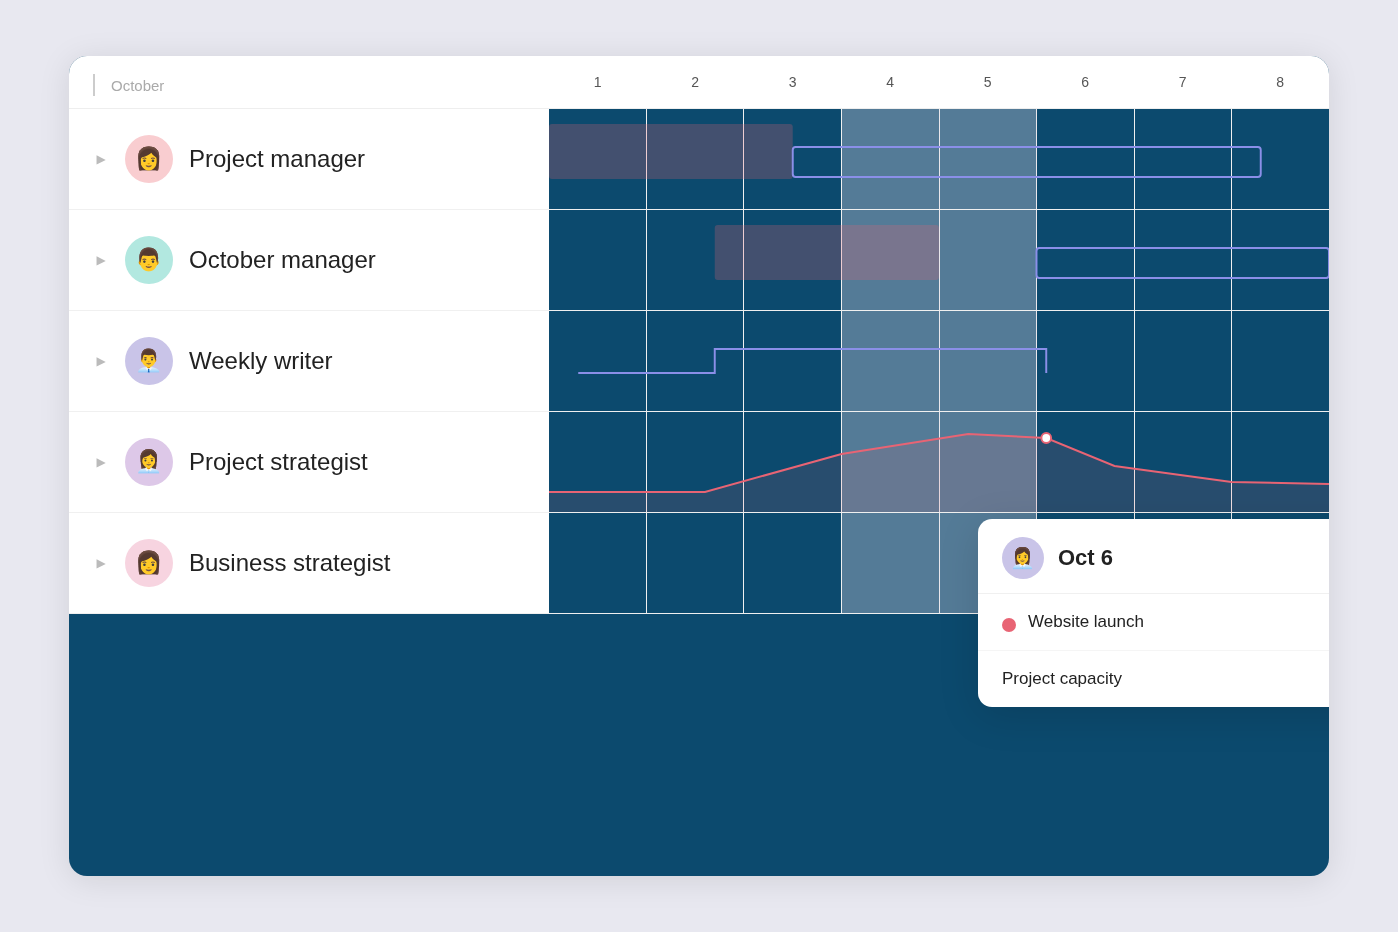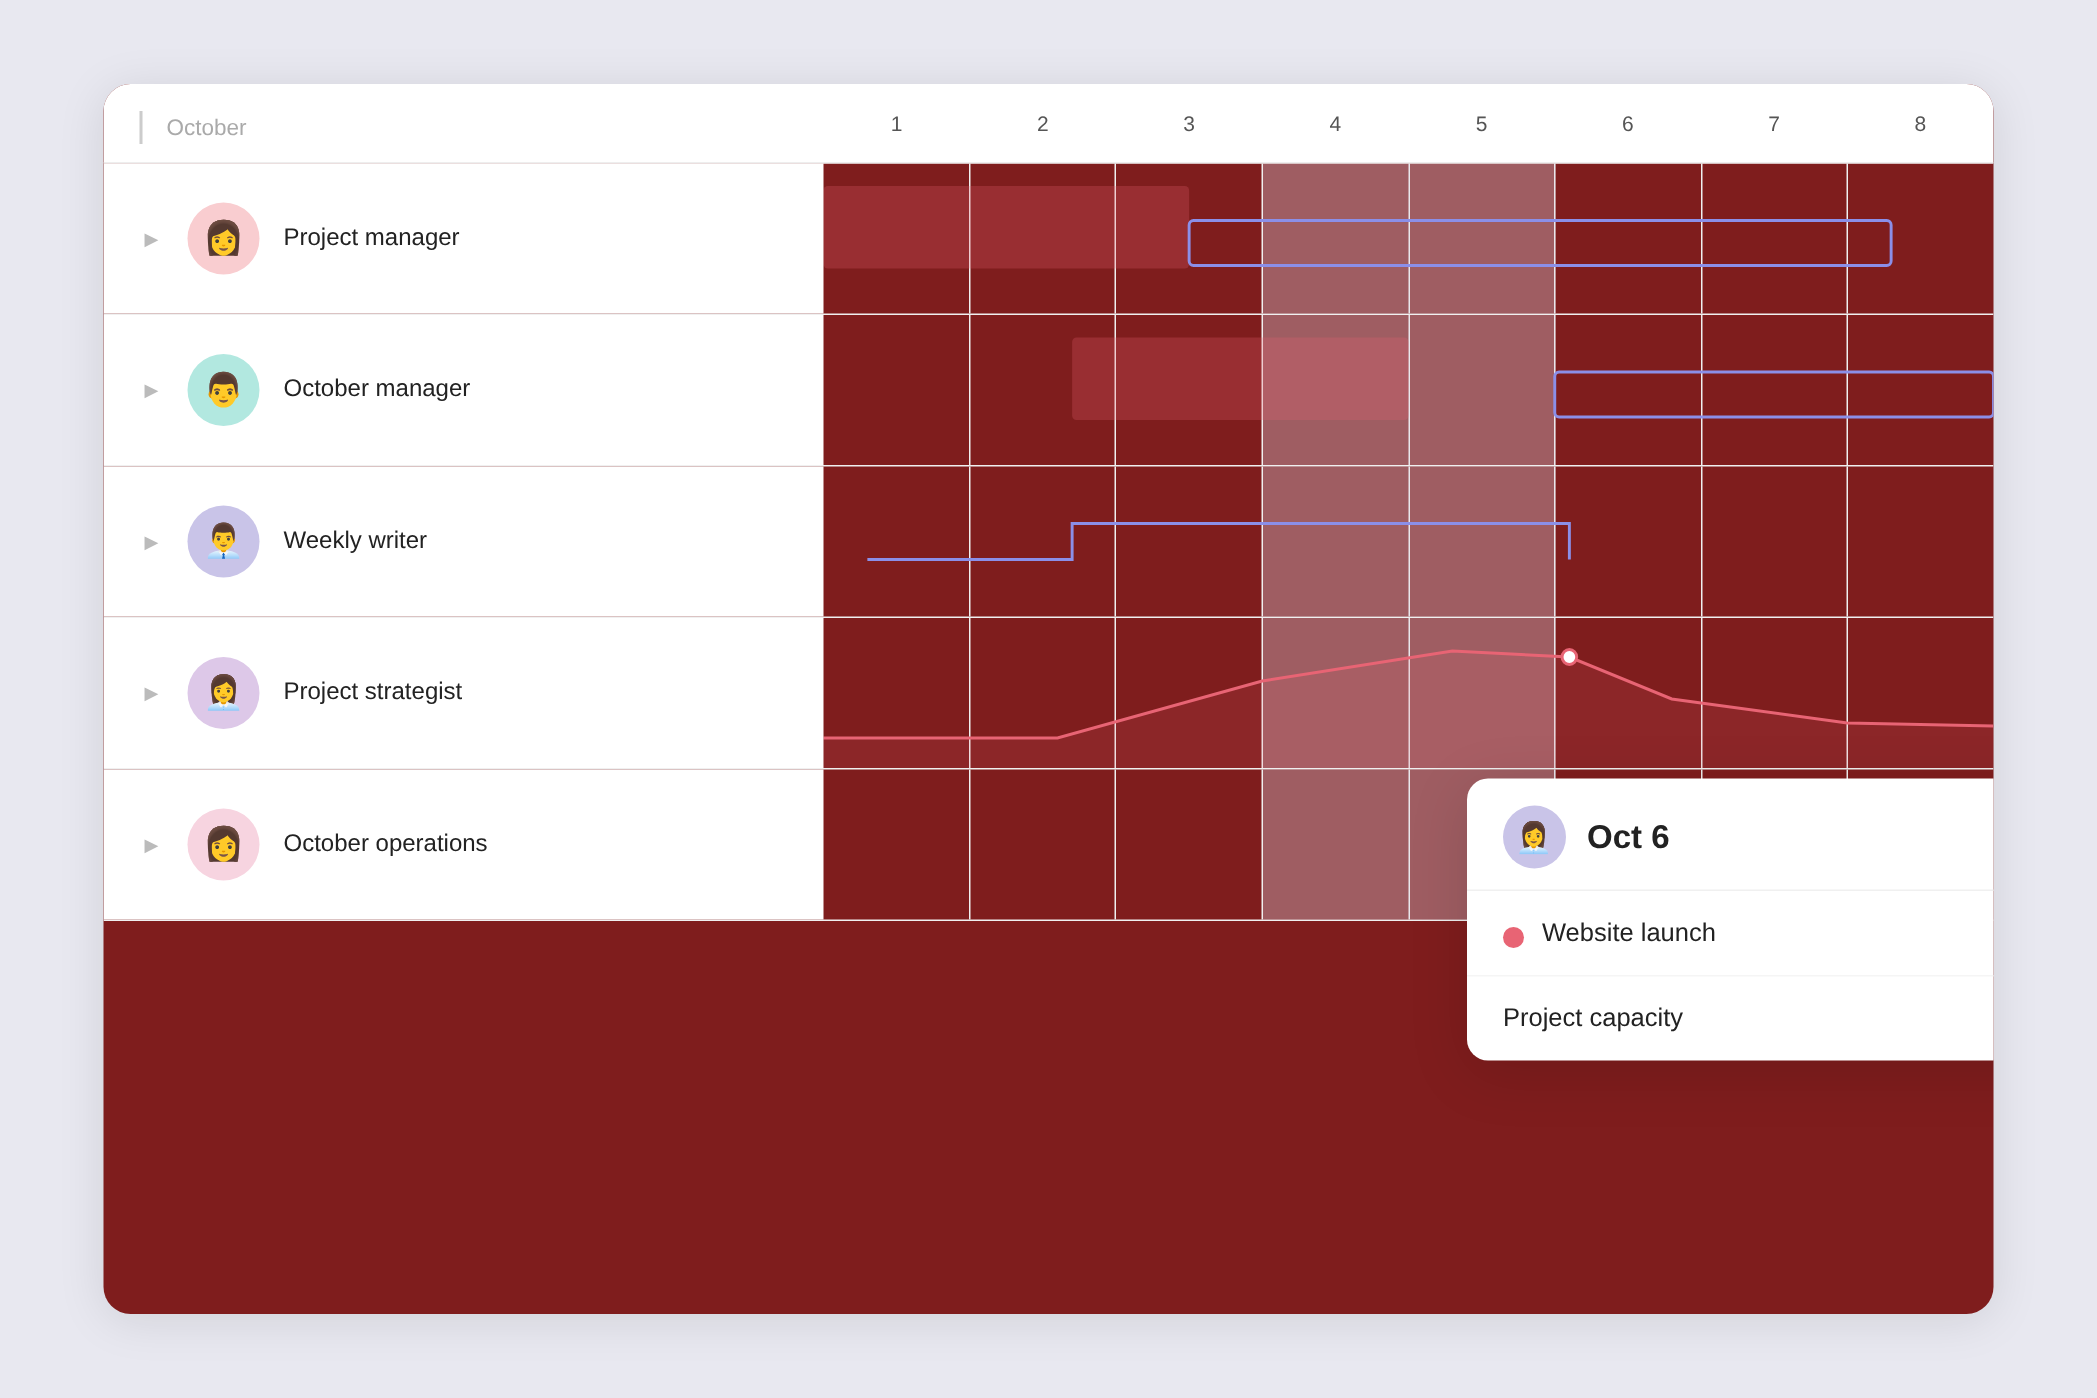--- a/index.html
+++ b/index.html
@@ -5,21 +5,21 @@
     * { box-sizing: border-box; margin: 0; padding: 0; }
     body {
       background: #e8e8f0;
       display: flex;
       align-items: center;
       justify-content: center;
       min-height: 100vh;
       font-family: -apple-system, BlinkMacSystemFont, 'Segoe UI', sans-serif;
     }
     .card {
-      background: #7f1d1d;
+      background: #0c4a6e;
       border-radius: 18px;
       width: 1260px;
       min-height: 820px;
       box-shadow: 0 4px 32px rgba(0,0,0,0.10);
       overflow: hidden;
       position: relative;
       display: flex;
       flex-direction: column;
     }
     
@@ -107,21 +107,21 @@
       align-items: center;
       justify-content: center;
       font-size: 22px;
     }
     .avatar.pink { background: #f9cdd0; }
     .avatar.teal { background: #b2e8e0; }
     .avatar.lavender { background: #c9c4e8; }
     .avatar.lilac { background: #ddc8e8; }
     .avatar.light-pink { background: #f7d4e0; }
     .row-name {
-      font-size: 16px;
+      font-size: 24px;
       font-weight: 500;
       color: #222;
     }
     .grid-area {
       flex: 1;
       position: relative;
       overflow: visible;
     }
     
     .highlight-band {
@@ -351,21 +351,21 @@
                 <div class="tooltip-row-label">Project capacity</div>
               </div>
             </div>
           </div>
         </div>
       </div>
       <div class="gantt-row">
         <div class="row-label">
           <div class="expand-arrow">▶</div>
           <div class="avatar light-pink">👩</div>
-          <div class="row-name">October operations</div>
+          <div class="row-name">Business strategist</div>
         </div>
         <div class="grid-area" style="position: relative; min-height: 100px;">
           <div class="grid-lines">
             <div class="grid-line"></div>
             <div class="grid-line"></div>
             <div class="grid-line"></div>
             <div class="grid-line"></div>
             <div class="grid-line"></div>
             <div class="grid-line"></div>
             <div class="grid-line"></div>

